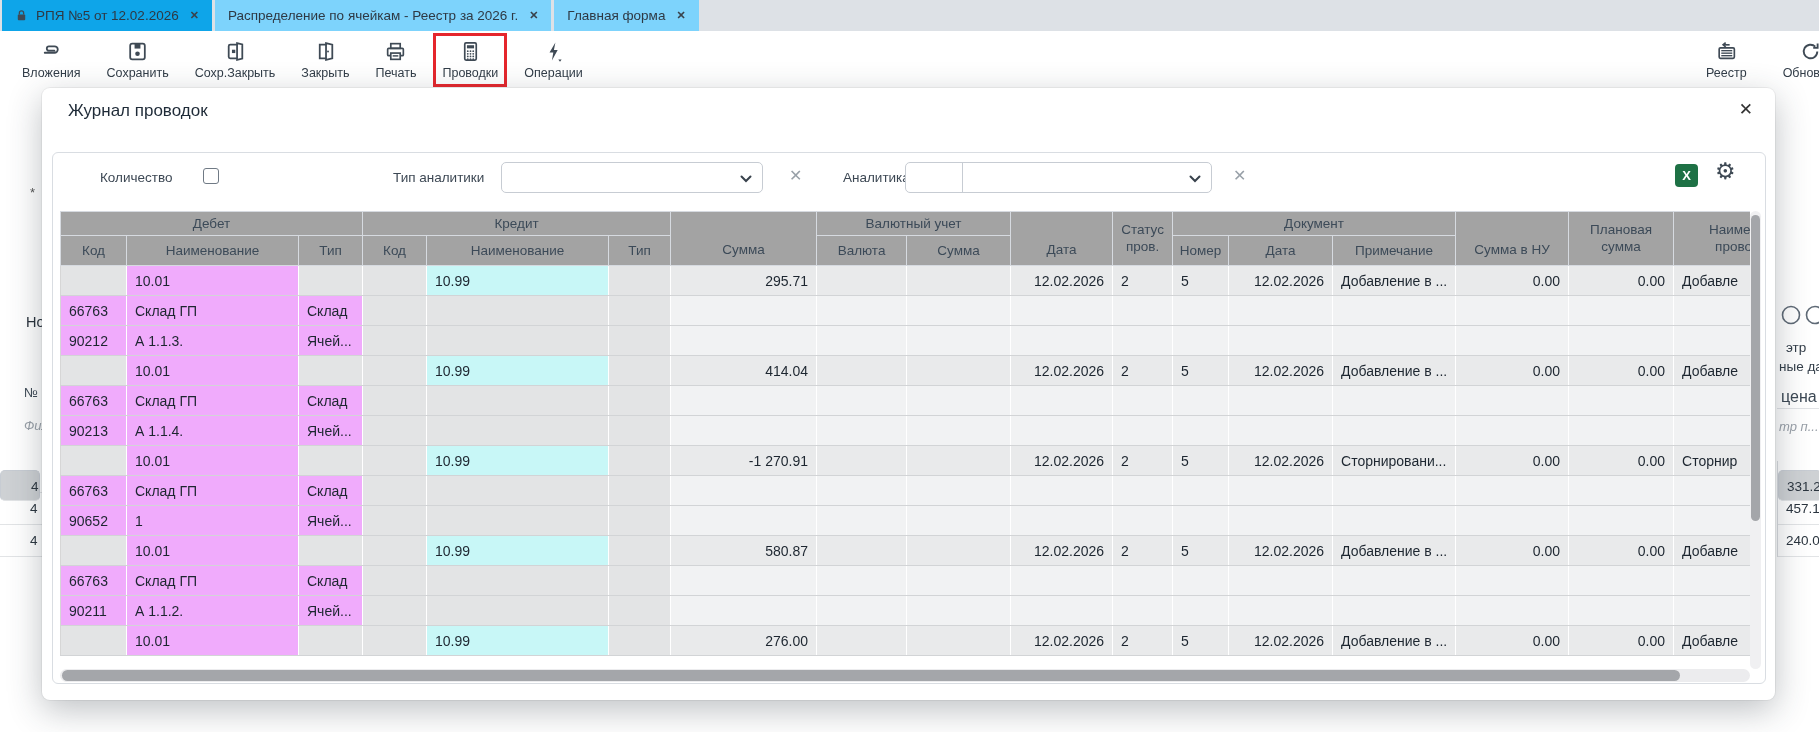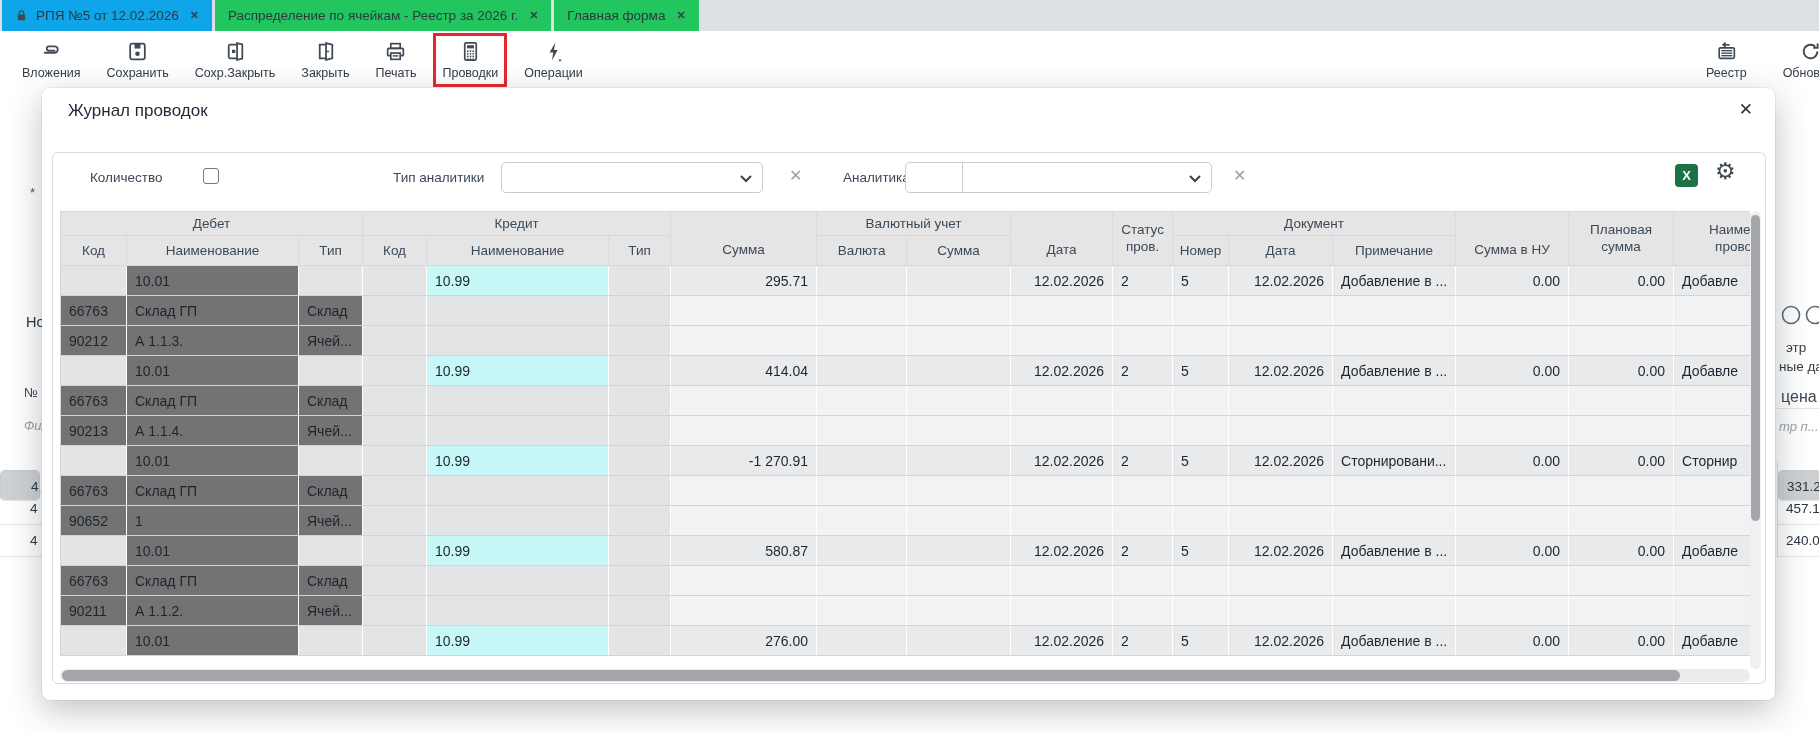--- a/index.html
+++ b/index.html
@@ -2,21 +2,21 @@
 <html><head>
 <meta charset="utf-8">
 <style>
   html,body{margin:0;padding:0;background:#fff}
   .stage{position:relative;width:1819px;height:732px;overflow:hidden;background:#fff;
          font-family:"Liberation Sans",sans-serif;color:#222}
 
   
   .tab-bar{position:absolute;left:0;top:0;width:100%;height:31px;background:#dde1e6;
            display:flex;gap:3px;padding-left:2px;box-sizing:border-box}
-  .tab{display:flex;align-items:center;gap:8px;padding:0 13px;background:#22c55e;
+  .tab{display:flex;align-items:center;gap:8px;padding:0 13px;background:#7dd3fc;
        font-size:13.5px;color:#2e3944;white-space:nowrap;cursor:pointer}
   .tab.active{background:#0ea5e9}
   .tab-close{font-size:11px;color:#39434d;font-weight:bold;margin-left:3px}
   .icn svg{display:block}
 
   
   .toolbar{position:absolute;left:0;top:31px;width:100%;height:60px;background:#fff}
   .toolbar-left{position:absolute;left:16px;top:5px;display:flex;gap:14px;align-items:flex-start}
   .toolbar-right{position:absolute;left:1700px;top:5px;display:flex;gap:24px}
   .tbtn{display:flex;flex-direction:column;align-items:center;gap:3px;padding:4px 6px;
@@ -40,30 +40,30 @@
   .sel .chev{position:absolute;right:10px;top:12px}
   .sel .divider{position:absolute;left:56px;top:0;bottom:0;border-left:1px solid #c7ccd3}
   .clear-x{position:absolute;top:13px;font-size:16px;color:#98a0a8;cursor:pointer}
   .excel{position:absolute;left:1622px;top:11px;width:23px;height:23px;background:#1e7145;border-radius:4px;
          color:#fff;font-weight:bold;font-size:13px;display:flex;align-items:center;justify-content:center;cursor:pointer}
   .gear{position:absolute;left:1662px;top:5px;font-size:23px;color:#3f4a55;cursor:pointer}
 
   
   .table-wrap{position:absolute;left:7px;top:58px;width:1690px;height:458px;overflow:hidden}
   table.grid{border-collapse:collapse;table-layout:fixed;width:1733px}
-  .grid th{background:#e5e5e5;border:1px solid #d6dae0;font-weight:normal;font-size:13.5px;color:#3c4a58;
+  .grid th{background:#a3a3a3;border:1px solid #d6dae0;font-weight:normal;font-size:13.5px;color:#3c4a58;
            padding:2px 6px;text-align:center;box-sizing:border-box}
   .grid tr.gr th{height:24px}
   .grid tr.cr th{height:30px}
   .grid th.hm{vertical-align:bottom;padding-bottom:8px}
   .grid th.hm2{vertical-align:middle;line-height:1.25}
   .grid td{height:30px;padding:0 8px;font-size:14px;color:#1d2630;border-bottom:1px solid #d2d4d6;
            border-right:1px solid #fff;white-space:nowrap;overflow:hidden;box-sizing:border-box}
   .grid td:first-child{border-left:1px solid #d6d6d6}
-  td.yellow{background:#737373}
+  td.yellow{background:#f0abfc}
   td.cyan{background:#c8f7f7}
   td.gray{background:#e3e4e5}
   td.mainbg{background:#e9eaeb}
   td.subbg{background:#f1f2f3}
   td.right{text-align:right}
 
   
   .vsb{position:absolute;left:1697px;top:58px;width:11px;height:458px;background:#f0f0f2;border-radius:6px}
   .vsb .thumb{position:absolute;left:1px;top:4px;width:9px;height:306px;background:#a4a6aa;border-radius:5px}
   .hsb{position:absolute;left:7px;top:516px;width:1690px;height:13px;background:#ececee;border-radius:7px}
@@ -256,21 +256,21 @@
         </div>
       </div>
   </div>
 
   <div class="modal">
     <div class="modal-title">Журнал проводок</div>
     <div class="modal-close">✕</div>
 
     <div class="panel">
 
-      <span class="flabel" style="left:37px">Количество</span>
+      <span class="flabel" style="left:47px">Количество</span>
       <div class="checkbox"></div>
 
       <span class="flabel" style="left:340px">Тип аналитики</span>
       <div class="sel" style="left:448px;width:262px">
         <span class="chev icn">
             <svg width="12" height="8" viewBox="0 0 12 8">
               <path d="M1.5 1.5 6 6l4.5-4.5" fill="none" stroke="#38424c" stroke-width="2" stroke-linecap="round"></path>
             </svg>
           </span>
       </div>

